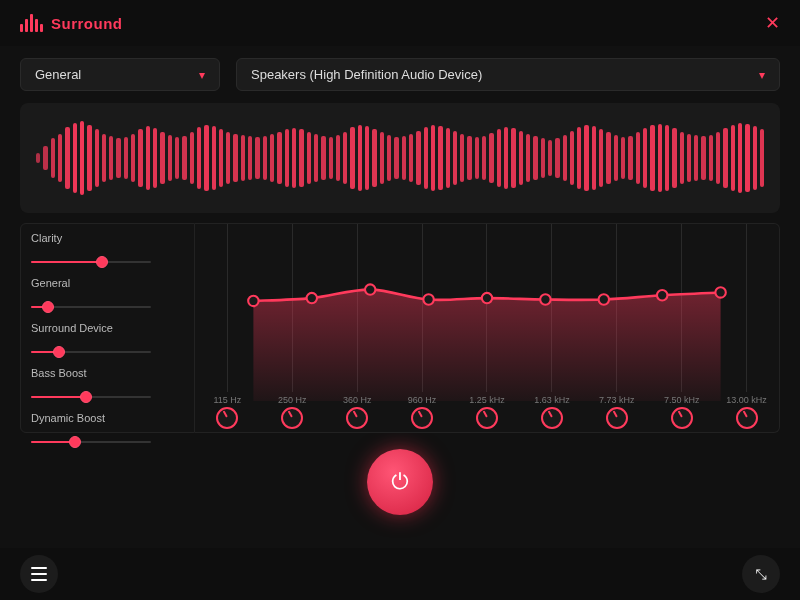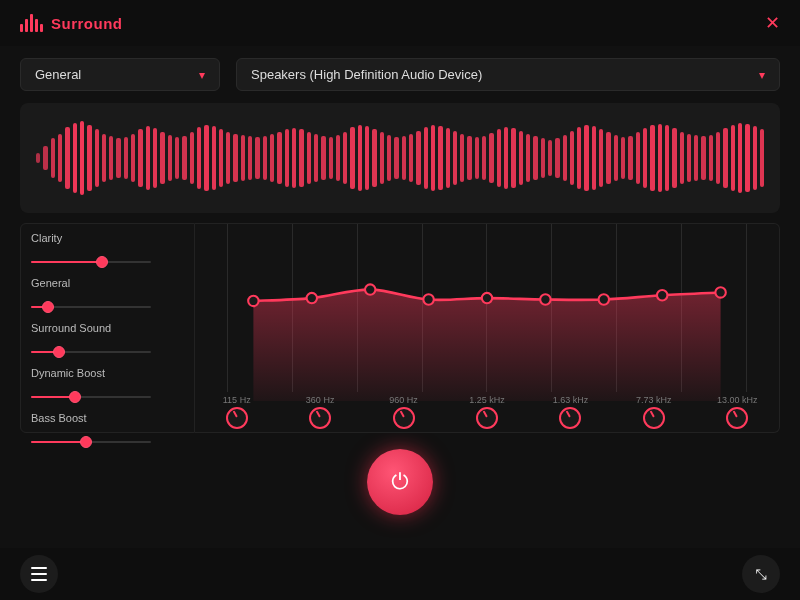--- a/index.html
+++ b/index.html
@@ -446,43 +446,43 @@
       <div class="control-row">
         <div class="control-label">General</div>
         <div class="slider-container">
           <div class="slider-track">
             <div class="slider-fill" style="width: 10%;"></div>
             <div class="slider-thumb" style="left: 10.8px;"></div>
           </div>
         </div>
       </div>
       <div class="control-row">
-        <div class="control-label">Surround Sound</div>
+        <div class="control-label">Surround Device</div>
         <div class="slider-container">
           <div class="slider-track">
             <div class="slider-fill" style="width: 20%;"></div>
             <div class="slider-thumb" style="left: 21.6px;"></div>
+          </div>
+        </div>
+      </div>
+      <div class="control-row">
+        <div class="control-label">Bass Boost</div>
+        <div class="slider-container">
+          <div class="slider-track">
+            <div class="slider-fill" style="width: 45%;"></div>
+            <div class="slider-thumb" style="left: 48.6px;"></div>
           </div>
         </div>
       </div>
       <div class="control-row">
         <div class="control-label">Dynamic Boost</div>
         <div class="slider-container">
           <div class="slider-track">
             <div class="slider-fill" style="width: 35%;"></div>
             <div class="slider-thumb" style="left: 37.8px;"></div>
-          </div>
-        </div>
-      </div>
-      <div class="control-row">
-        <div class="control-label">Bass Boost</div>
-        <div class="slider-container">
-          <div class="slider-track">
-            <div class="slider-fill" style="width: 45%;"></div>
-            <div class="slider-thumb" style="left: 48.6px;"></div>
           </div>
         </div>
       </div>
     </div>
 
   <div class="eq-area">
     <div class="eq-grid" id="eq-grid-lines">
         <div class="eq-grid-line"></div>
         <div class="eq-grid-line"></div>
         <div class="eq-grid-line"></div>
@@ -514,37 +514,45 @@
           <circle cx="448" cy="68.34" r="5" fill="#1a1a1a" stroke="#ff3a5c" stroke-width="2"></circle>
           <circle cx="504" cy="65.62" r="5" fill="#1a1a1a" stroke="#ff3a5c" stroke-width="2"></circle>
         </g>
     </svg>
     <div class="eq-bottom" id="eq-bottom-container">
         <div class="eq-freq-col">
           <div class="eq-freq-label">115 Hz</div>
           <div class="eq-knob"></div>
         </div>
         <div class="eq-freq-col">
+          <div class="eq-freq-label">250 Hz</div>
+          <div class="eq-knob"></div>
+        </div>
+        <div class="eq-freq-col">
           <div class="eq-freq-label">360 Hz</div>
           <div class="eq-knob"></div>
         </div>
         <div class="eq-freq-col">
           <div class="eq-freq-label">960 Hz</div>
           <div class="eq-knob"></div>
         </div>
         <div class="eq-freq-col">
           <div class="eq-freq-label">1.25 kHz</div>
           <div class="eq-knob"></div>
         </div>
         <div class="eq-freq-col">
           <div class="eq-freq-label">1.63 kHz</div>
           <div class="eq-knob"></div>
         </div>
         <div class="eq-freq-col">
           <div class="eq-freq-label">7.73 kHz</div>
+          <div class="eq-knob"></div>
+        </div>
+        <div class="eq-freq-col">
+          <div class="eq-freq-label">7.50 kHz</div>
           <div class="eq-knob"></div>
         </div>
         <div class="eq-freq-col">
           <div class="eq-freq-label">13.00 kHz</div>
           <div class="eq-knob"></div>
         </div>
       </div>
   </div>
 </div>
 

